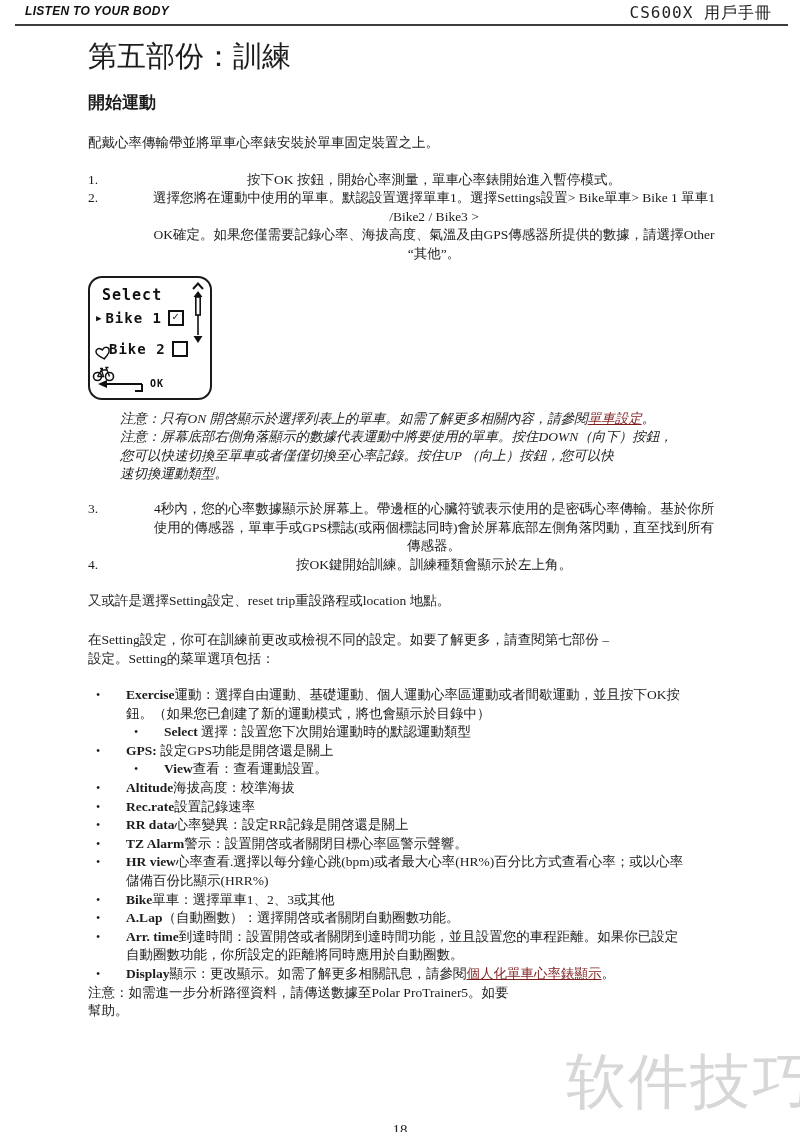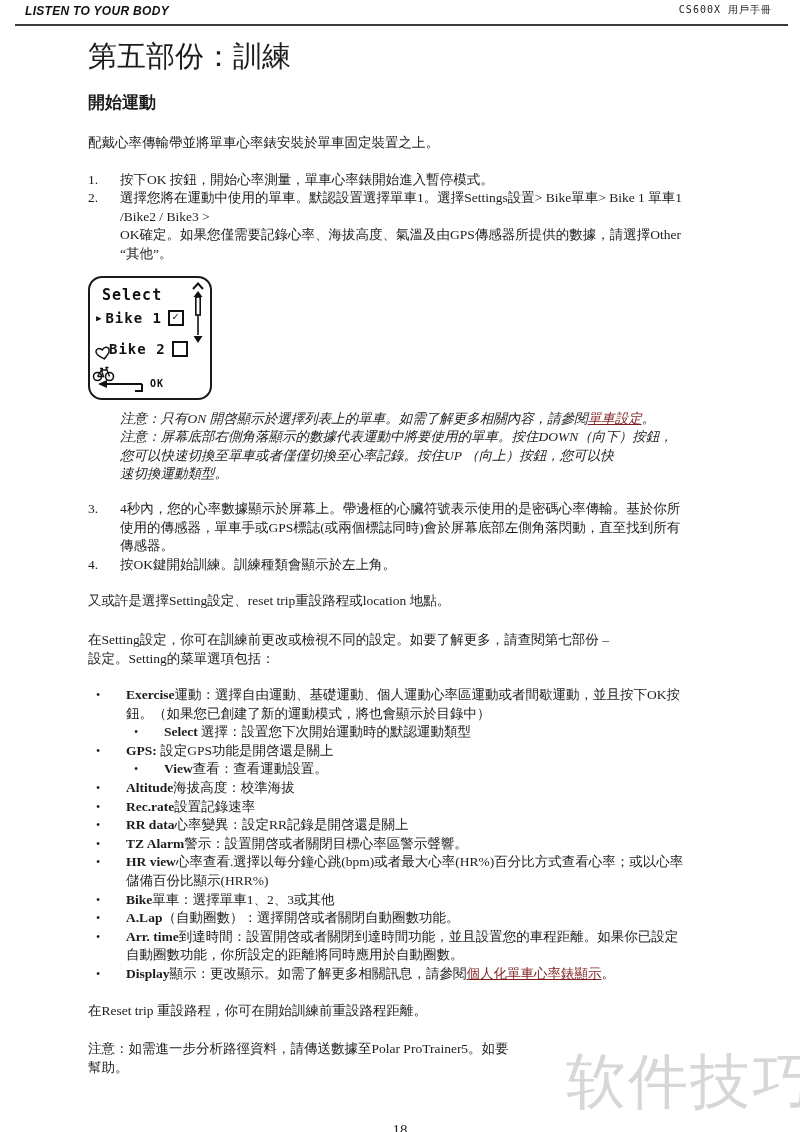--- a/index.html
+++ b/index.html
@@ -16,36 +16,36 @@
   .logo{
     position:absolute;left:25px;top:4px;
     font-family:"Liberation Sans","DejaVu Sans",sans-serif;
     font-weight:bold;font-style:italic;
     font-size:12px;letter-spacing:.3px;color:#111;
     transform:scaleY(1.05);
   }
   .doc-title{
     position:absolute;right:28px;top:3px;
     font-family:"DejaVu Sans Mono","Liberation Sans",sans-serif;
-    font-size:10px;letter-spacing:1px;color:#222;
+    font-size:16px;letter-spacing:1px;color:#222;
   }
   .header-rule{
     position:absolute;left:15px;right:12px;top:24px;
     height:2px;background:#3c3c3c;
   }
   
   .content{position:absolute;left:88px;top:42px;width:660px;font-size:13.5px;line-height:18.6px;}
   .ml{white-space:pre-line;}
   h1.title{font-size:29px;font-weight:normal;margin:0 0 22px 0;line-height:28px;}
   h2.section{font-size:17px;font-weight:bold;margin:0 0 20px 0;line-height:22px;}
   p.para{margin:0 0 18px 0;}
   
   .step{display:flex;margin:0;}
   .step .num{width:32px;flex:0 0 32px;}
-  .step .stext{flex:1;}
+  .step .stext{flex:1;text-align:center;}
   
   .notes{margin:6px 0 16px 32px;font-style:italic;}
   .note-line{margin:0;}
   a.doclink{color:#7f1d1d;text-decoration:underline;cursor:pointer;}
   
   .bullets{margin:0 0 0 0;}
   .bullet{display:flex;}
   .bullet .bmark{width:30px;flex:0 0 30px;text-align:left;padding-left:8px;font-size:12px;}
   .bullet .bmark::before{content:"\2022";}
   .bullet .btext{flex:1;}
@@ -231,21 +231,20 @@
         <span class="bmark"></span>
         <span class="btext ml"><span class="bkey">Arr. time</span><span>到達時間：設置開啓或者關閉到達時間功能，並且設置您的車程距離。如果你已設定
 自動圈數功能，你所設定的距離將同時應用於自動圈數。</span></span>
       </div>
       <div class="bullet">
         <span class="bmark"></span>
         <span class="btext"><span class="bkey">Display</span><span>顯示：更改顯示。如需了解更多相關訊息，請參閱</span><a class="doclink">個人化單車心率錶顯示</a><span>。</span></span>
       </div>
     </div>
 
-    <p class="para" style="margin-top:18px;margin-bottom:20px;">在Reset trip 重設路程，你可在開始訓練前重設路程距離。</p>
 
 
     <p class="para ml">注意：如需進一步分析路徑資料，請傳送數據至Polar ProTrainer5。如要
 幫助。</p>
 
   </div>
 
   <div class="fade-region"></div>
   <div class="watermark">软件技巧</div>
 

